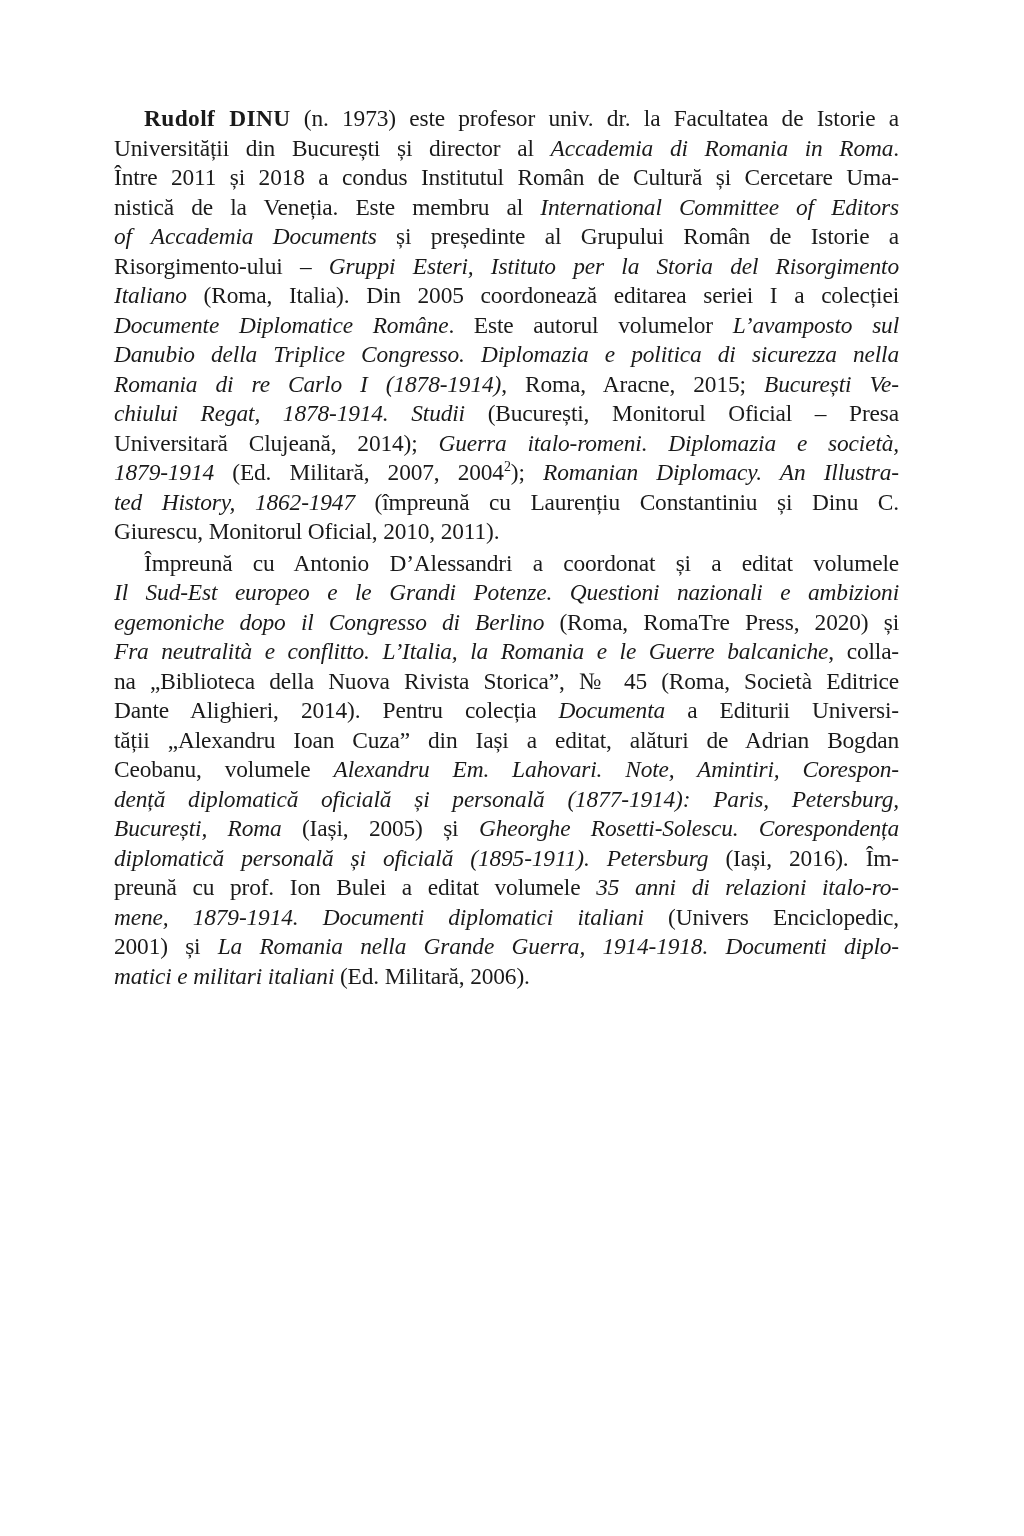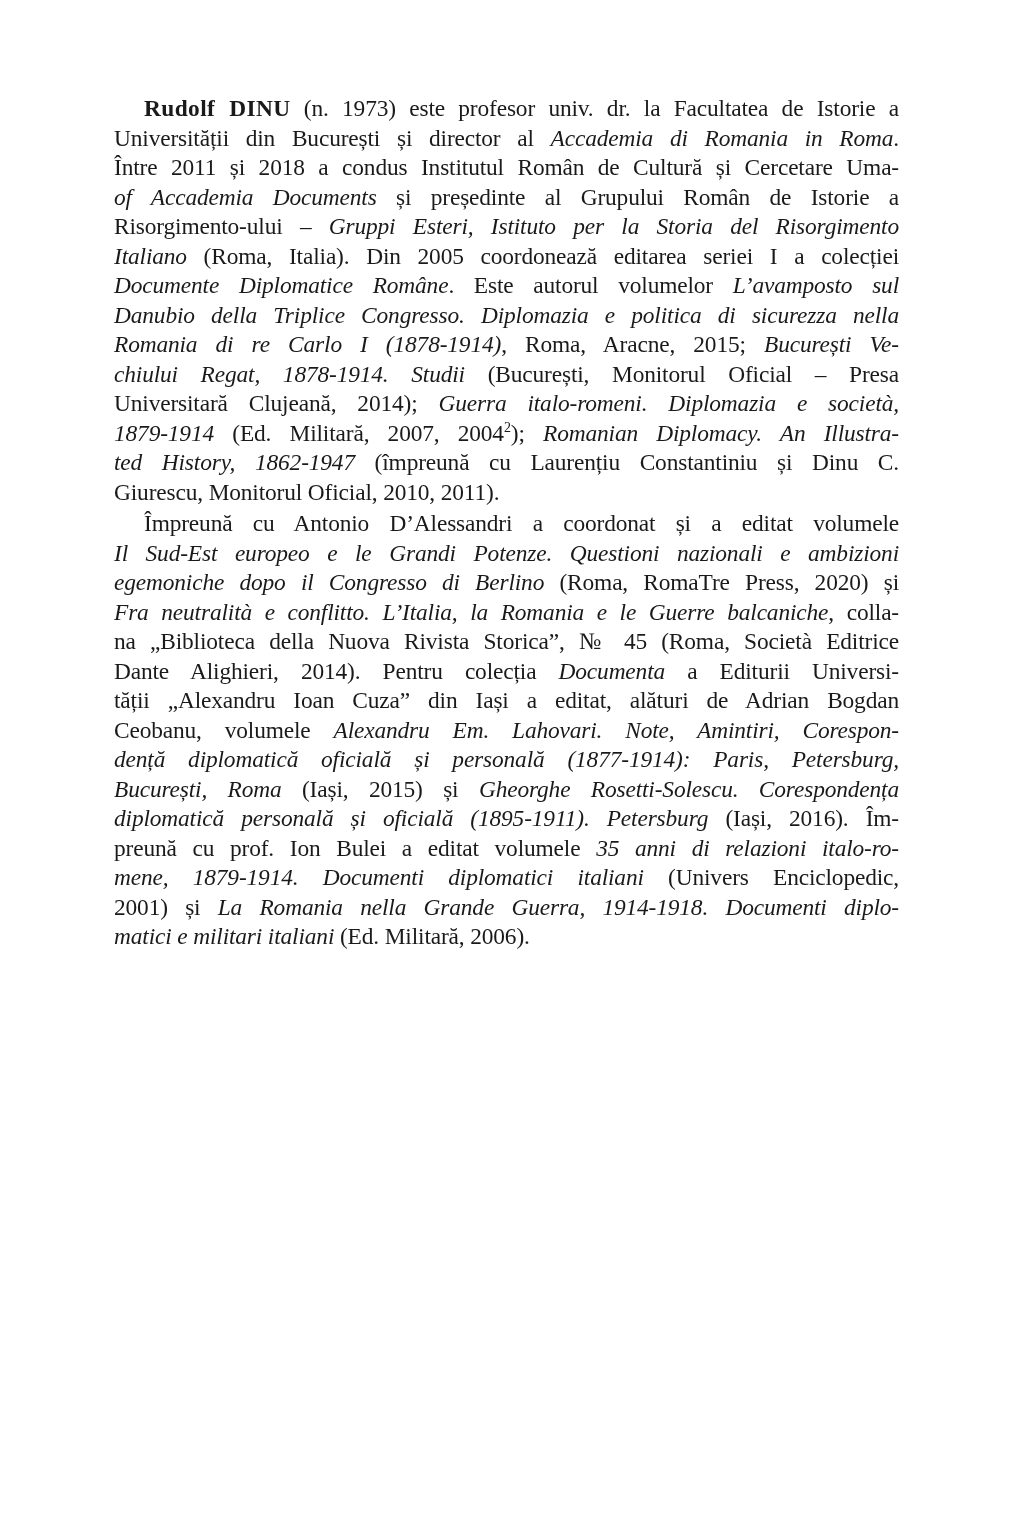--- a/index.html
+++ b/index.html
@@ -11,21 +11,21 @@
       width: 1024px;
       height: 1536px;
       position: relative;
       overflow: hidden;
       font-family: "Liberation Serif", "DejaVu Serif", serif;
       color: #1a1a1a;
     }
     .page {
       position: absolute;
       left: 114px;
-      top: 94px;
+      top: 104px;
       width: 785px;
     }
     .paragraph {
       margin: 0;
     }
     .line {
       display: block;
       font-size: 23.4px;
       line-height: 29.5px;
       height: 29.5px;
@@ -52,20 +52,21 @@
     }
   </style>
 </head>
 <body>
 
 <main class="page">
   <section class="paragraph">
       <span class="line indent"><span class="seg-b">Rudolf DINU</span><span> (n. 1973) este profesor univ. dr. la Facultatea de Istorie a</span></span>
       <span class="line"><span>Universității din București și director al </span><span class="seg-i">Accademia di Romania in Roma</span><span>.</span></span>
       <span class="line"><span>Între 2011 și 2018 a condus Institutul Român de Cultură și Cercetare Uma-</span></span>
+      <span class="line"><span>nistică de la Veneția. Este membru al </span><span class="seg-i">International Committee of Editors</span></span>
       <span class="line"><span class="seg-i">of Accademia Documents</span><span> și președinte al Grupului Român de Istorie a</span></span>
       <span class="line"><span>Risorgimento-ului – </span><span class="seg-i">Gruppi Esteri, Istituto per la Storia del Risorgimento</span></span>
       <span class="line"><span class="seg-i">Italiano</span><span> (Roma, Italia). Din 2005 coordonează editarea seriei I a colecției</span></span>
       <span class="line"><span class="seg-i">Documente Diplomatice Române</span><span>. Este autorul volumelor </span><span class="seg-i">L’avamposto sul</span></span>
       <span class="line"><span class="seg-i">Danubio della Triplice Congresso. Diplomazia e politica di sicurezza nella</span></span>
       <span class="line"><span class="seg-i">Romania di re Carlo I (1878-1914)</span><span>, Roma, Aracne, 2015; </span><span class="seg-i">București Ve-</span></span>
       <span class="line"><span class="seg-i">chiului Regat, 1878-1914. Studii</span><span> (București, Monitorul Oficial – Presa</span></span>
       <span class="line"><span>Universitară Clujeană, 2014); </span><span class="seg-i">Guerra italo-romeni. Diplomazia e società,</span></span>
       <span class="line"><span class="seg-i">1879-1914</span><span> (Ed. Militară, 2007, 2004</span><sup>2</sup><span>); </span><span class="seg-i">Romanian Diplomacy. An Illustra-</span></span>
       <span class="line"><span class="seg-i">ted History, 1862-1947</span><span> (împreună cu Laurențiu Constantiniu și Dinu C.</span></span>
@@ -75,20 +76,20 @@
   <section class="paragraph">
       <span class="line indent"><span>Împreună cu Antonio D’Alessandri a coordonat și a editat volumele</span></span>
       <span class="line"><span class="seg-i">Il Sud-Est europeo e le Grandi Potenze. Questioni nazionali e ambizioni</span></span>
       <span class="line"><span class="seg-i">egemoniche dopo il Congresso di Berlino</span><span> (Roma, RomaTre Press, 2020) și</span></span>
       <span class="line"><span class="seg-i">Fra neutralità e conflitto. L’Italia, la Romania e le Guerre balcaniche</span><span>, colla-</span></span>
       <span class="line"><span>na „Biblioteca della Nuova Rivista Storica”, № 45 (Roma, Società Editrice</span></span>
       <span class="line"><span>Dante Alighieri, 2014). Pentru colecția </span><span class="seg-i">Documenta</span><span> a Editurii Universi-</span></span>
       <span class="line"><span>tății „Alexandru Ioan Cuza” din Iași a editat, alături de Adrian Bogdan</span></span>
       <span class="line"><span>Ceobanu, volumele </span><span class="seg-i">Alexandru Em. Lahovari. Note, Amintiri, Corespon-</span></span>
       <span class="line"><span class="seg-i">dență diplomatică oficială și personală (1877-1914): Paris, Petersburg,</span></span>
-      <span class="line"><span class="seg-i">București, Roma</span><span> (Iași, 2015) și </span><span class="seg-i">Gheorghe Rosetti-Solescu. Corespondența</span></span>
+      <span class="line"><span class="seg-i">București, Roma</span><span> (Iași, 2005) și </span><span class="seg-i">Gheorghe Rosetti-Solescu. Corespondența</span></span>
       <span class="line"><span class="seg-i">diplomatică personală și oficială (1895-1911). Petersburg</span><span> (Iași, 2016). Îm-</span></span>
       <span class="line"><span>preună cu prof. Ion Bulei a editat volumele </span><span class="seg-i">35 anni di relazioni italo-ro-</span></span>
       <span class="line"><span class="seg-i">mene, 1879-1914. Documenti diplomatici italiani</span><span> (Univers Enciclopedic,</span></span>
       <span class="line"><span>2001) și </span><span class="seg-i">La Romania nella Grande Guerra, 1914-1918. Documenti diplo-</span></span>
       <span class="line last"><span class="seg-i">matici e militari italiani</span><span> (Ed. Militară, 2006).</span></span>
     </section>
 </main>
 
 </body></html>

